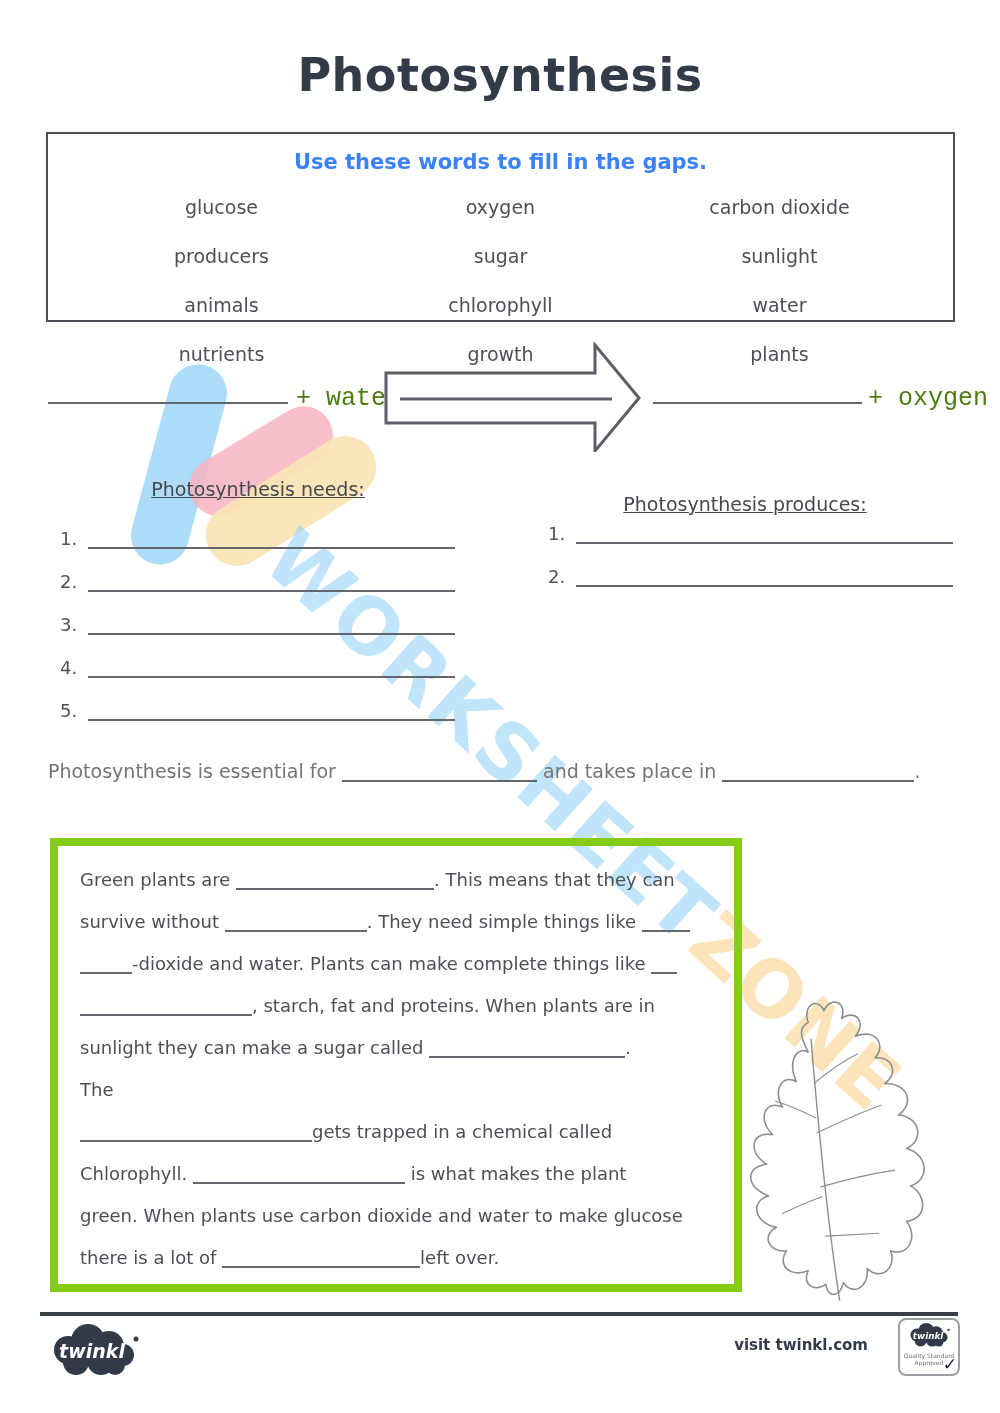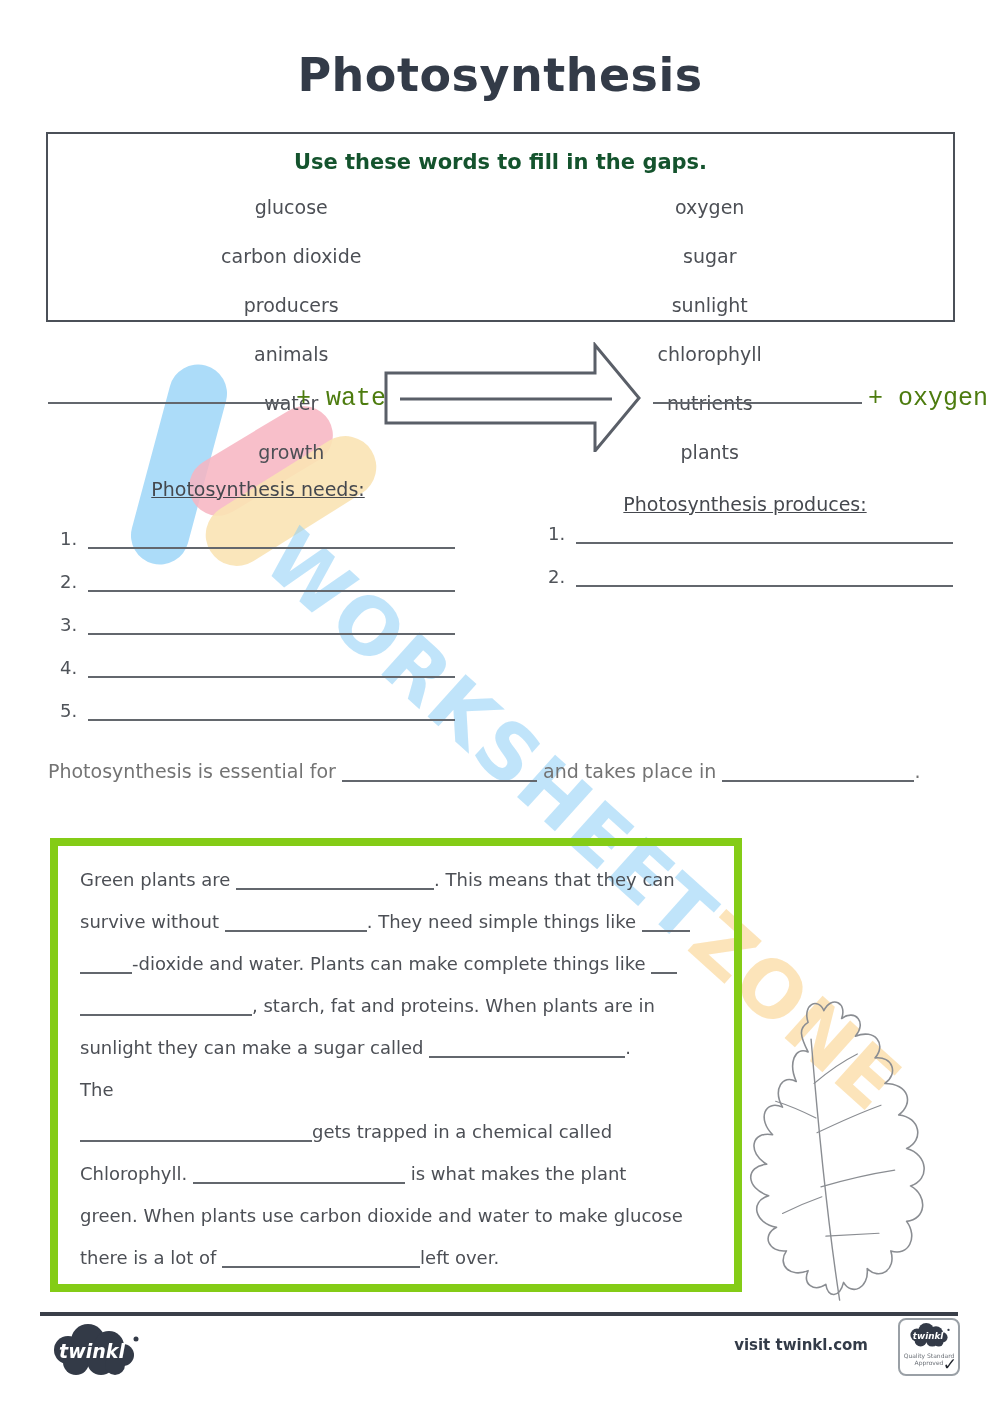--- a/index.html
+++ b/index.html
@@ -20,22 +20,22 @@
 
   
   .content { position:absolute; inset:0; z-index:1; }
   .abs { position:absolute; }
 
   .page-title { left:0; top:48px; width:100%; text-align:center;
                 font-size:46px; font-weight:bold; color:#333b48; letter-spacing:.5px; }
 
   
   .word-bank { left:46px; top:132px; width:909px; height:190px; border:2px solid #4b5058; padding:12px 34px 0; }
-  .wb-head { text-align:center; font-size:21px; font-weight:bold; color:#14532d; margin-top:4px; }
-  .word-grid { display:grid; grid-template-columns:repeat(2,1fr); margin-top:8px; }
+  .wb-head { text-align:center; font-size:21px; font-weight:bold; color:#3b82f6; margin-top:4px; }
+  .word-grid { display:grid; grid-template-columns:repeat(3,1fr); margin-top:8px; }
   .word { height:49px; display:flex; align-items:center; justify-content:center;
           font-size:19px; color:#4c4f55; }
 
   
   .blankline { border-bottom:2px solid #63676d; }
   .eq-blank1 { left:48px;  top:402px; width:240px; }
   .eq-blank2 { left:653px; top:402px; width:209px; }
   .eq-label  { top:384px; font-size:25px; color:#4d7c0f;font-family:Liberation Mono, monospace; }
   .eq-water  { left:296px; }
   .eq-oxygen { left:868px; }
@@ -87,22 +87,22 @@
 <div class="content">
 
   <div class="abs page-title">Photosynthesis</div>
 
   <div class="abs word-bank">
     <div class="wb-head">Use these words to fill in the gaps.</div>
     <div class="word-grid">
         <div class="word">glucose</div>
         <div class="word">oxygen</div>
         <div class="word">carbon dioxide</div>
+        <div class="word">producers</div>
         <div class="word">sugar</div>
-        <div class="word">producers</div>
         <div class="word">sunlight</div>
         <div class="word">animals</div>
         <div class="word">chlorophyll</div>
         <div class="word">water</div>
         <div class="word">nutrients</div>
         <div class="word">growth</div>
         <div class="word">plants</div>
       </div>
   </div>
 

